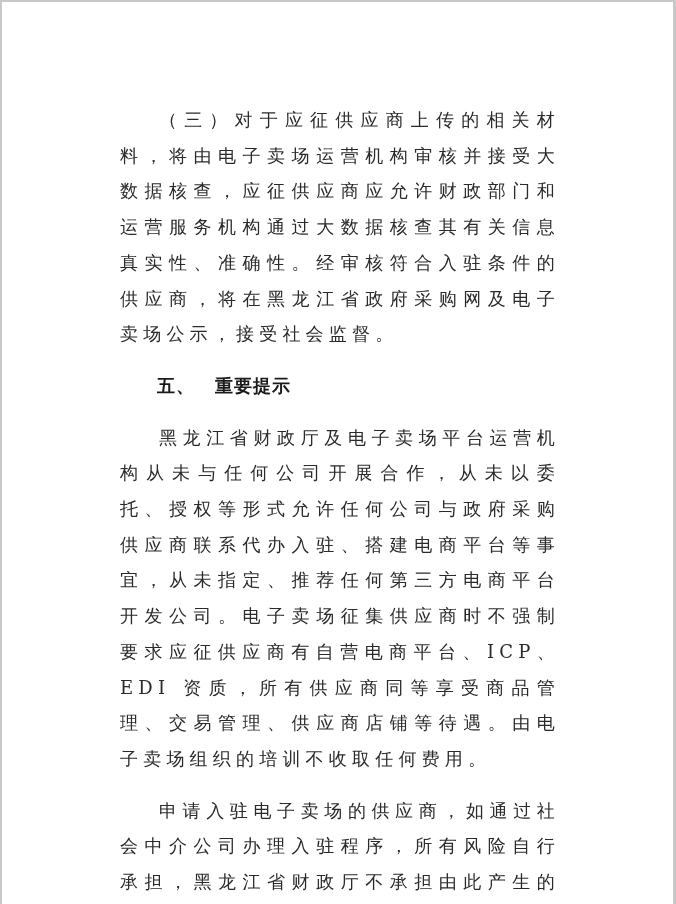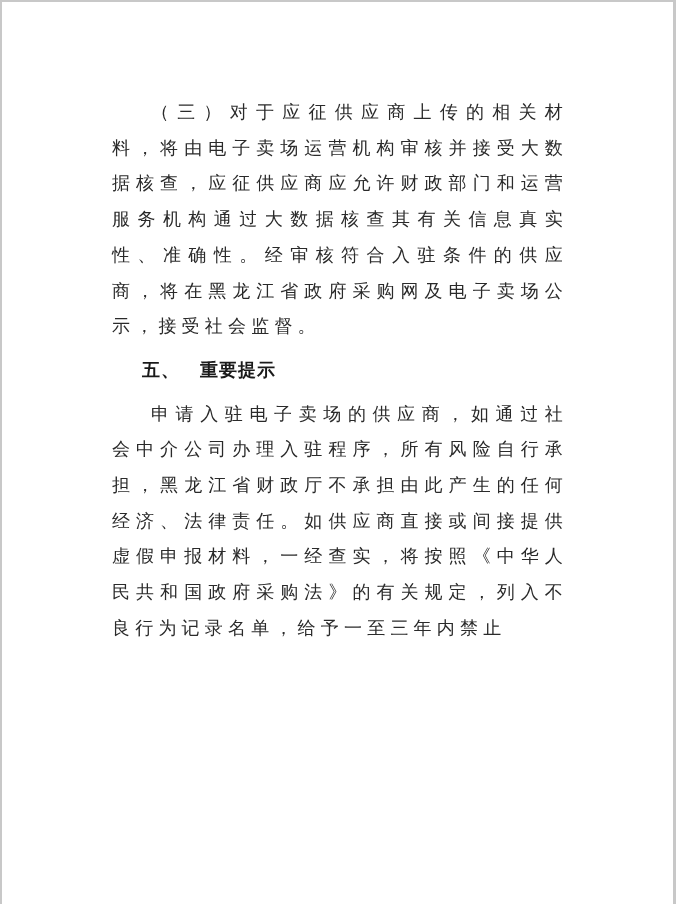--- a/index.html
+++ b/index.html
@@ -18,38 +18,39 @@
     position: absolute;
     left: 102px; top: 84px;
     width: 472px;
     font-family: "DejaVu Serif", "Liberation Serif", serif;
     font-size: 18px;
     line-height: 35.7px;
     color: #2a2a2a;
     letter-spacing: 5.2px;
   }
   .para {
-    margin: 8px;
+    margin: 16px;
     text-indent: 39px;
     text-align: justify;
     text-align-last: left;
   }
   .heading {
-    margin: 0;
+    margin: 15px;
     font-family: "DejaVu Sans", "Liberation Sans", sans-serif;
     font-weight: bold;
     color: #1a1a1a;
     letter-spacing: 1px;
     white-space: pre;
     padding-left: 38px;
   }
   .heading .num { display: inline-block; width: 58px; }
 </style>
 </head>
 <body>
 
 <div class="page">
   <div class="content">
     <p class="para">（三）对于应征供应商上传的相关材料，将由电子卖场运营机构审核并接受大数据核查，应征供应商应允许财政部门和运营服务机构通过大数据核查其有关信息真实性、准确性。经审核符合入驻条件的供应商，将在黑龙江省政府采购网及电子卖场公示，接受社会监督。</p>
     <p class="heading"><span class="num">五、</span><span>重要提示</span></p>
+    <p class="para">黑龙江省财政厅及电子卖场平台运营机构从未与任何公司开展合作，从未以委托、授权等形式允许任何公司与政府采购供应商联系代办入驻、搭建电商平台等事宜，从未指定、推荐任何第三方电商平台开发公司。电子卖场征集供应商时不强制要求应征供应商有自营电商平台、ICP、EDI 资质，所有供应商同等享受商品管理、交易管理、供应商店铺等待遇。由电子卖场组织的培训不收取任何费用。</p>
     <p class="para">申请入驻电子卖场的供应商，如通过社会中介公司办理入驻程序，所有风险自行承担，黑龙江省财政厅不承担由此产生的任何经济、法律责任。如供应商直接或间接提供虚假申报材料，一经查实，将按照《中华人民共和国政府采购法》的有关规定，列入不良行为记录名单，给予一至三年内禁止</p>
   </div>
 </div>
 
 </body></html>

